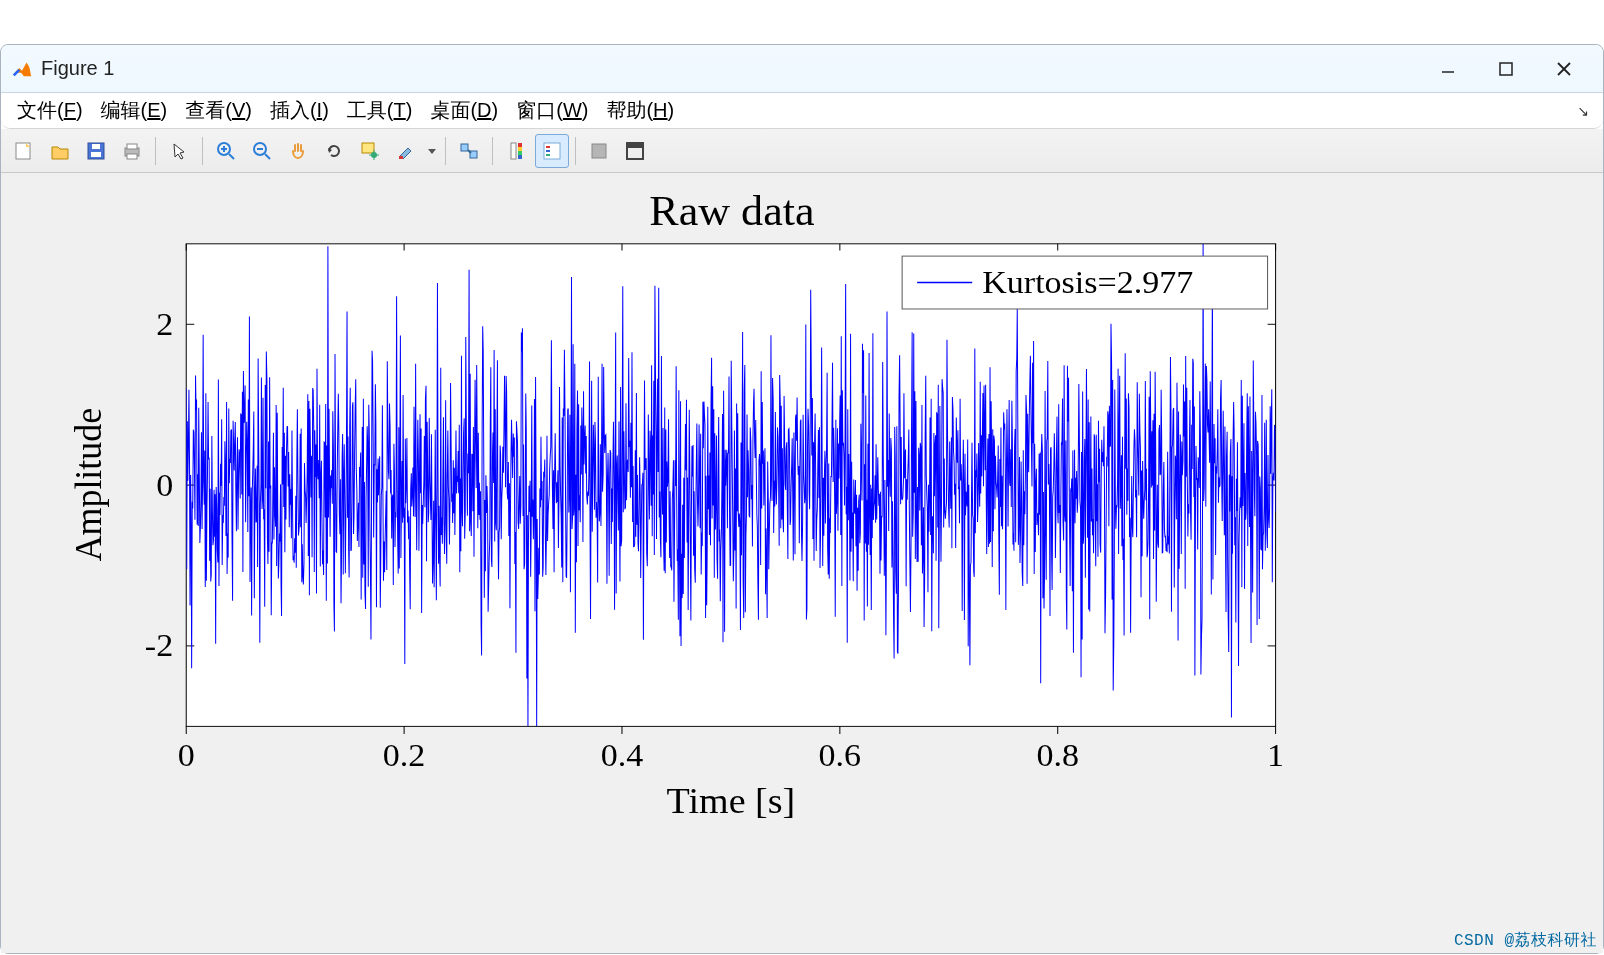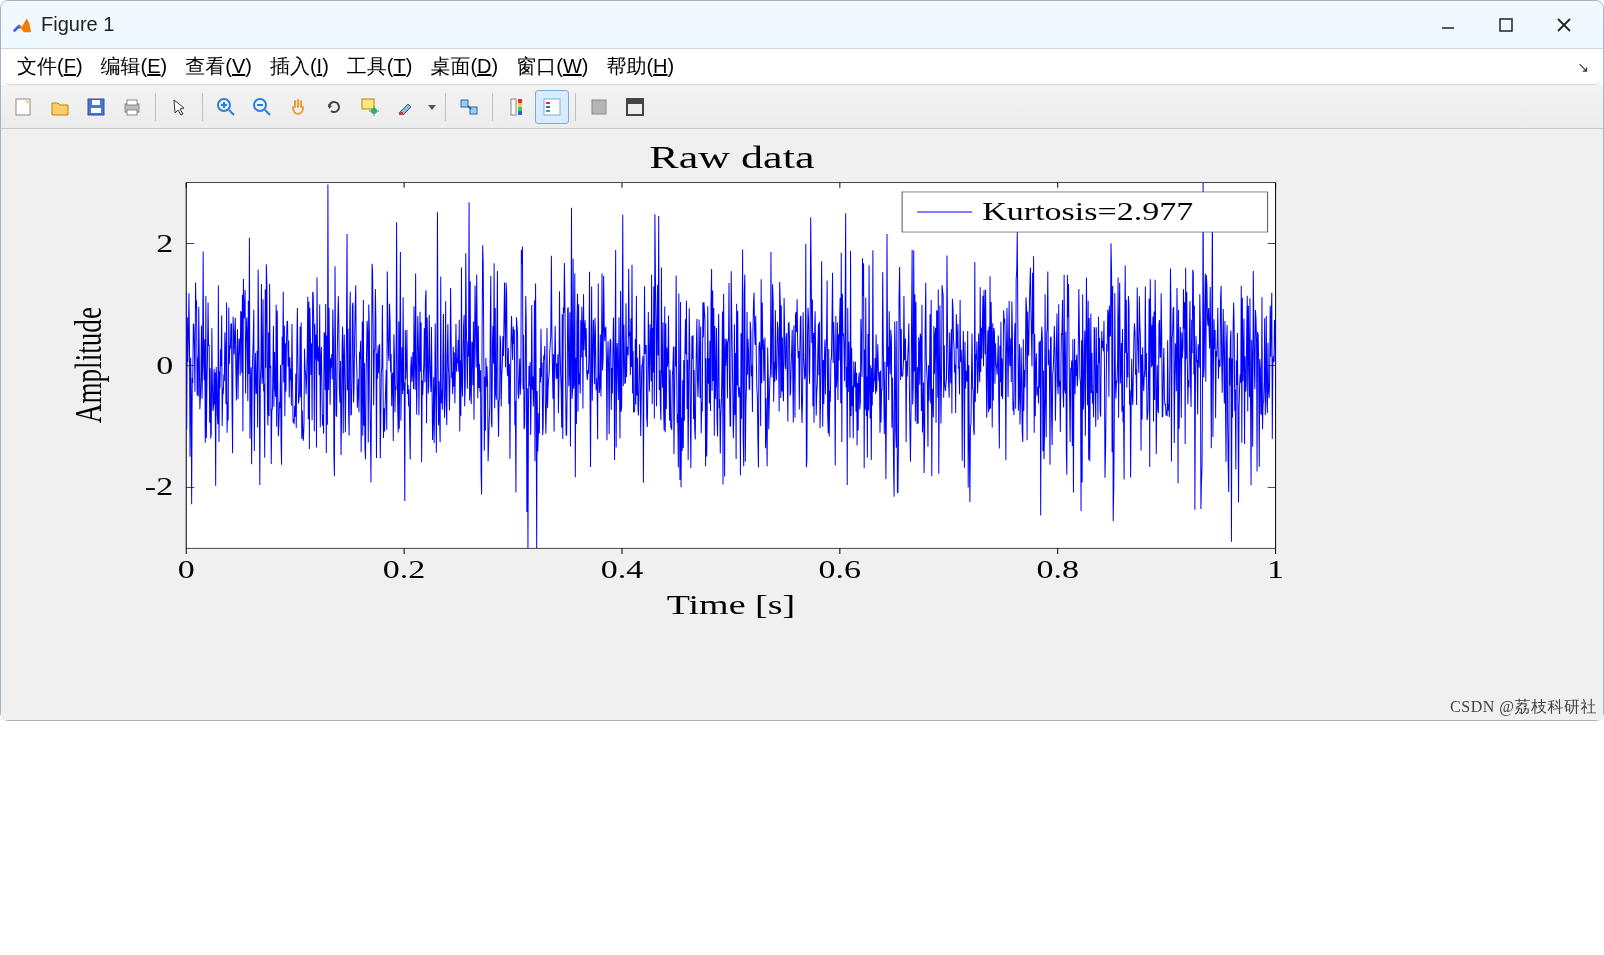--- a/index.html
+++ b/index.html
@@ -5,27 +5,28 @@
   * { box-sizing: border-box; margin: 0; padding: 0; }
   body {
     font-family: "Microsoft YaHei", "Segoe UI", sans-serif;
     background: #fff;
     width: 1604px;
     height: 955px;
     overflow: hidden;
   }
   .window {
     width: 1604px;
-    height: 721px;
+    height: 910px;
     border: 1px solid #a8b4bf;
     border-radius: 8px;
     background: #fff;
     display: flex;
     flex-direction: column;
     position: relative;
+    margin-top: 44px;
   }
   .titlebar {
     height: 48px;
     background: linear-gradient(#f2faff,#eef8ff);
     border-bottom: 1px solid #cbd5df;
     display: flex;
     align-items: center;
     padding: 0 10px;
     border-radius: 8px 8px 0 0;
   }
@@ -93,22 +94,22 @@
   .tick-label {
     font-family: "Times New Roman", serif;
     font-size: 34px; fill:#000;
   }
   .legend-text {
     font-family: "Times New Roman", serif;
     font-size: 34px; fill:#000;
   }
   .watermark {
     position:absolute; right:6px; bottom:2px;
-    font-size: 16px; color:#404040; letter-spacing:0.5px;
-    font-family: Liberation Serif, serif;
+    font-size: 16px; color:#0369a1; letter-spacing:0.5px;
+    font-family: Liberation Mono, monospace;
   }
 </style>
 </head>
 <body>
 
 <div class="window">
 
   <div class="titlebar">
     <span class="app-icon">
       <svg viewBox="0 0 24 24" width="22" height="22">

